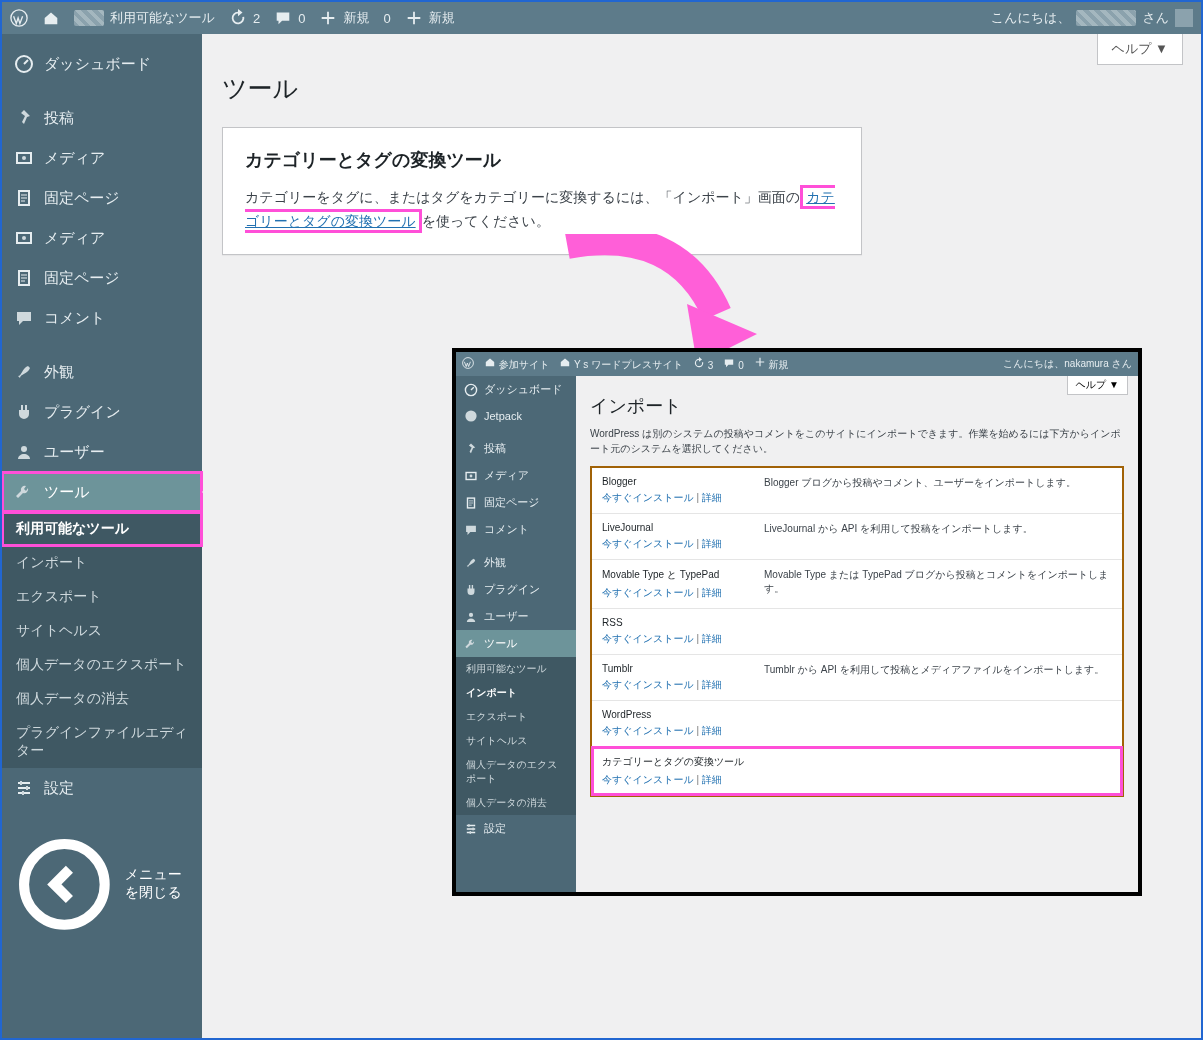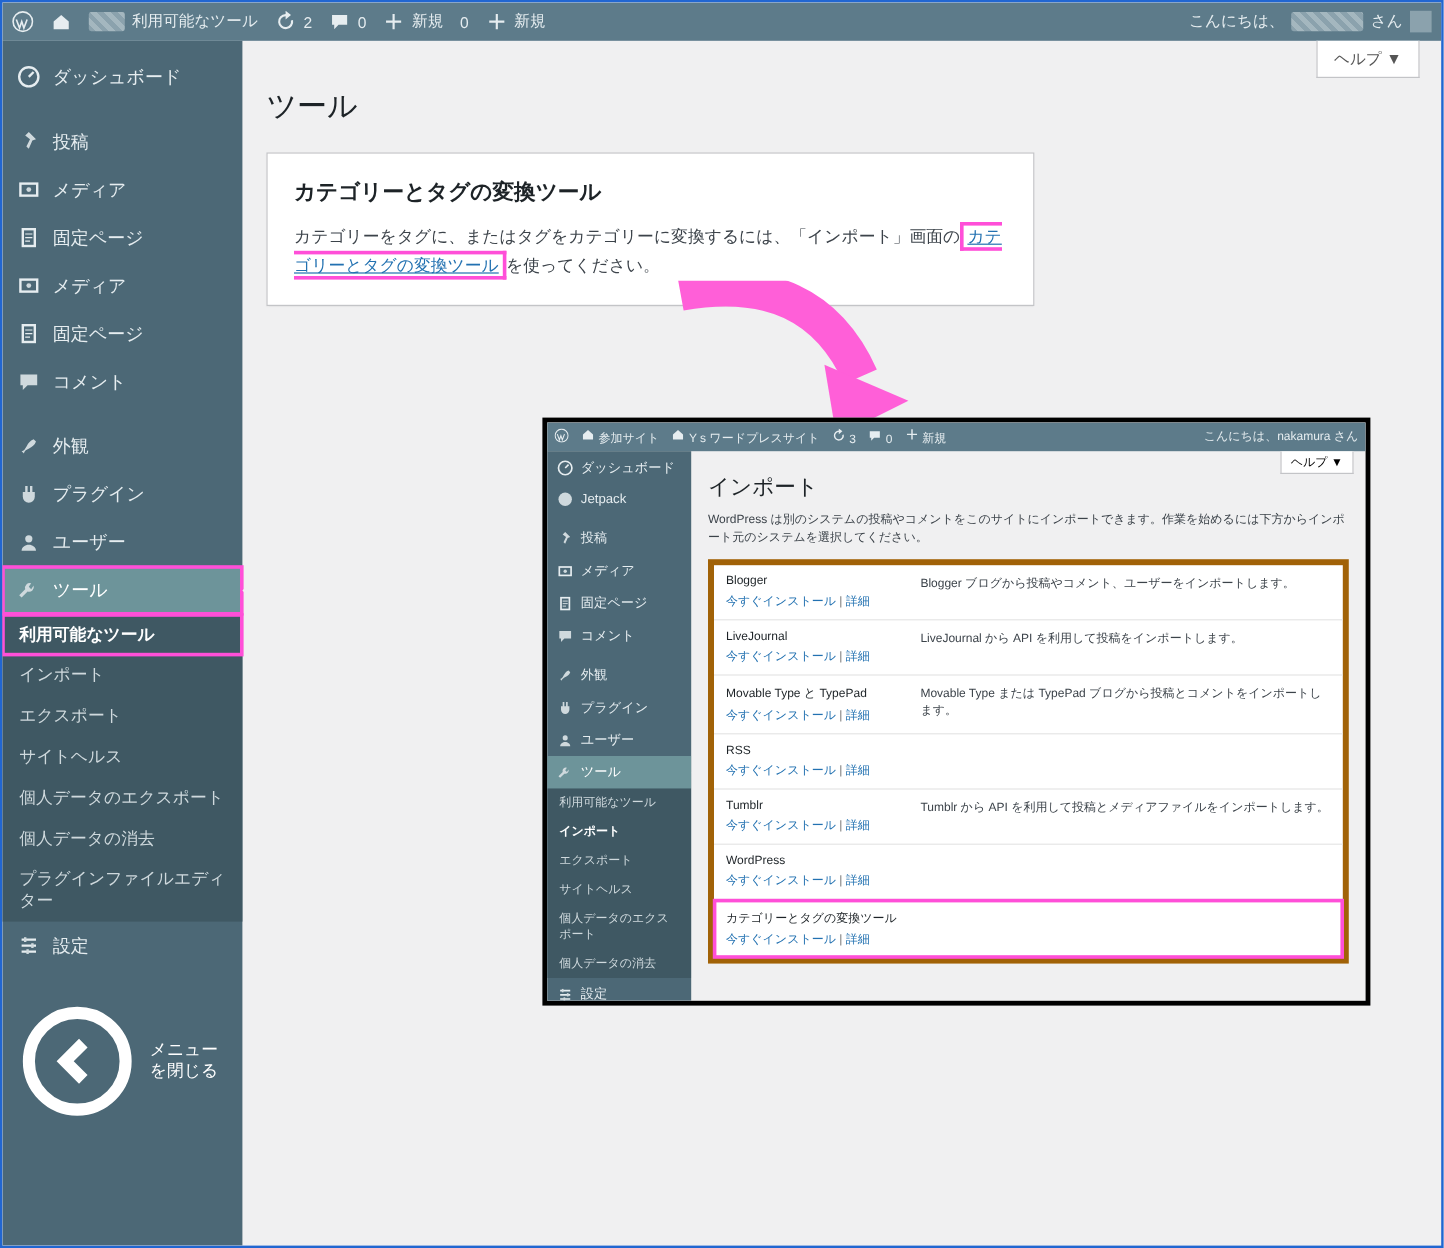--- a/index.html
+++ b/index.html
@@ -33,38 +33,38 @@
 .card { background: #fff; border: 1px solid #c3c4c7; padding: 20px 22px; max-width: 640px; box-shadow: 0 1px 1px rgba(0,0,0,.04); }
 .card h2 { font-size: 18px; color: #1d2327; margin-bottom: 14px; font-weight: 700; }
 .card p { font-size: 14px; color: #3c434a; line-height: 1.7; }
 .card a { color: #2271b1; text-decoration: underline; }
 .link-hl { border: 3px solid #ff4fd8; padding: 1px 3px; }
 
 
 .arrow-svg { position: absolute; top: 232px; left: 555px; pointer-events:none; }
 
 
-.inner { position: absolute; top: 346px; left: 450px; width: 690px; height: 490px; border: 4px solid #000; background: #f0f0f1; overflow: hidden; }
+.inner { position: absolute; top: 346px; left: 450px; width: 690px; height: 548px; border: 4px solid #000; background: #f0f0f1; overflow: hidden; }
 .inner .adminbar2 { height: 24px; background: #5d7b8a; color: #e6edf0; display: flex; align-items: center; padding: 0 6px; font-size: 10px; justify-content: space-between; }
 .inner .adminbar2 .left, .inner .adminbar2 .right { display: flex; align-items: center; gap: 10px; }
 .inner .adminbar2 svg { width: 12px; height: 12px; fill: #e6edf0; }
 .inner-body { display: flex; height: calc(100% - 24px); }
 .sidebar2 { width: 120px; background: #4c6876; color: #e6edf0; font-size: 11px; overflow: hidden; }
 .sidebar2 .mi { display: flex; align-items: center; gap: 6px; padding: 6px 8px; cursor: pointer; }
 .sidebar2 .mi svg { width: 14px; height: 14px; fill: #cfd9dd; flex-shrink:0; }
 .sidebar2 .current2 { background: #6d949a; color: #fff; position: relative; }
 .sidebar2 .current2::after { content:""; position:absolute; right:-7px; top:50%; margin-top:-7px; border:7px solid transparent; border-right-color:#f0f0f1; }
 .sidebar2 .sub2 { background: #3f5863; }
 .sidebar2 .sub2 .si { padding: 5px 10px; font-size: 10px; color: #cfd9dd; cursor: pointer; }
 .sidebar2 .sub2 .si.act { color: #fff; font-weight: 600; }
 .main2 { flex: 1; padding: 12px 14px; position: relative; overflow: hidden; }
 .main2 .help2 { position: absolute; top: 0; right: 10px; background: #fff; border: 1px solid #c3c4c7; border-top: 0; padding: 2px 8px; font-size: 10px; cursor: pointer; }
 .main2 h1 { font-size: 18px; color: #1d2327; font-weight: 500; margin: 6px 0 8px; }
 .main2 .intro { font-size: 10px; color: #3c434a; line-height: 1.5; margin-bottom: 10px; }
-.imp-table { border: 5px solid #a16207; background: #fff; }
+.imp-table { border: 2px solid #a16207; background: #fff; }
 .imp-row { display: flex; padding: 8px 10px; border-bottom: 1px solid #e5e5e5; font-size: 10px; gap: 12px; }
 .imp-row:last-child { border-bottom: 0; }
 .imp-left { width: 150px; flex-shrink: 0; }
 .imp-left .title { color: #1d2327; }
 .imp-left .acts { color: #2271b1; margin-top: 4px; }
 .imp-left .acts .sep2 { color: #777; }
 .imp-right { flex: 1; color: #3c434a; }
 .row-hl { outline: 3px solid #ff4fd8; outline-offset: -2px; }
 .footnote { font-size: 10px; color: #3c434a; margin-top: 8px; }
 .footnote a { color: #2271b1; }

